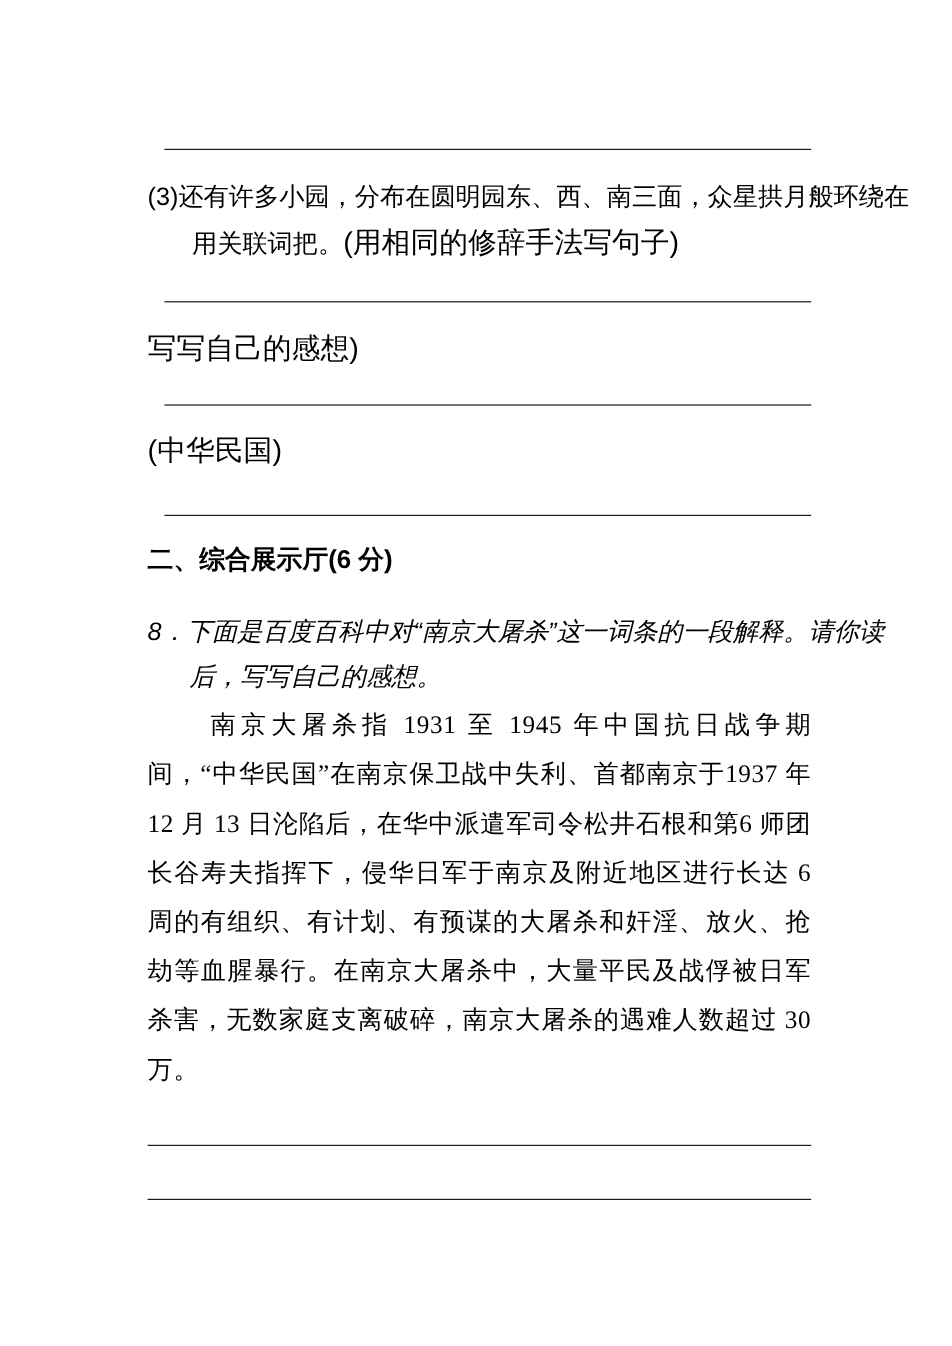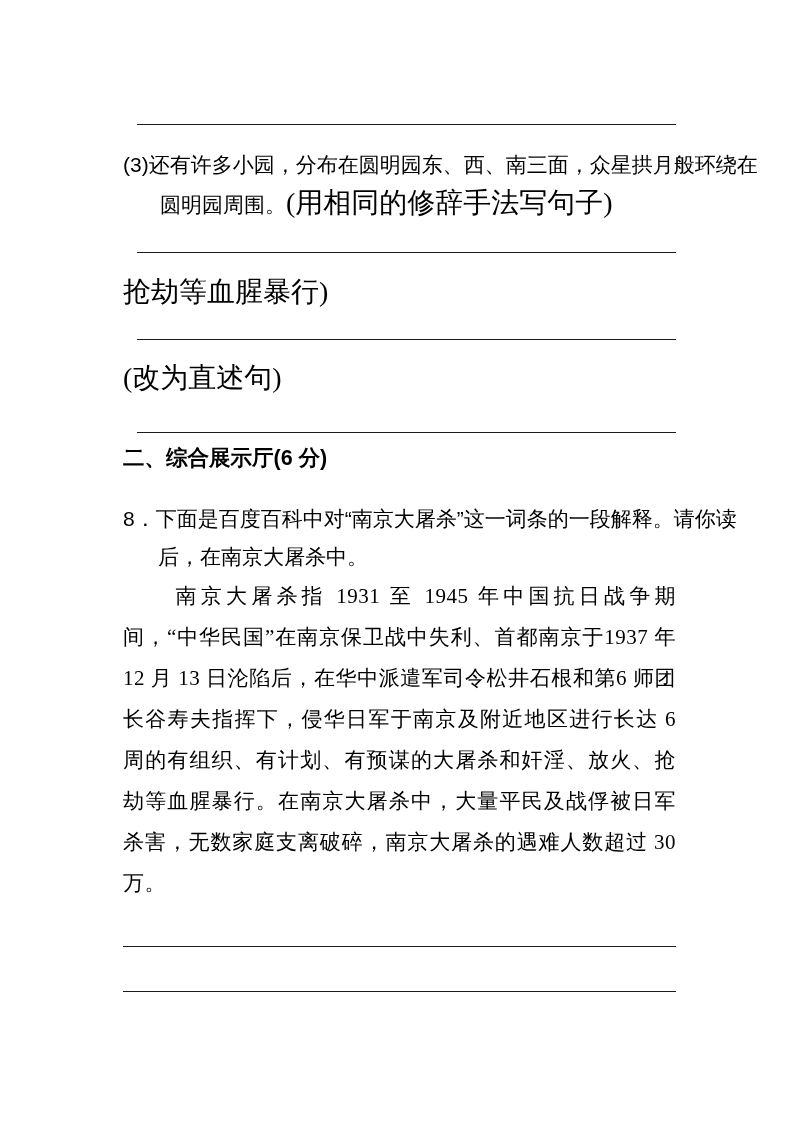--- a/index.html
+++ b/index.html
@@ -32,32 +32,32 @@
   .bottom-1    { margin-top: 42px; }
   .bottom-2    { margin-top: 44px; }
 
   .question { margin-top: 20px; }
   .q3 { margin-top: 21px; }
   .q5 { margin-top: 19px; }
   .qline { white-space: nowrap; }
   .qline.indent  { padding-left: 37px; }
 
   .kai {
-    font-family: Liberation Serif, serif;
-    font-size: 28px;
+    font-family: Liberation Sans, sans-serif;
+    font-size: 24px;
   }
 
   .section-heading {
-    margin-top: 5px;
+    margin-top: 16px;
     font-weight: bold;
     font-size: 21.5px;
     line-height: 40px;
   }
 
-  .q8 { margin-top: 22px; }
+  .q8 { margin-top: 22px; font-style: italic; }
   .q8 .qline.indent { padding-left: 35px; }
 
   .passage {
     margin-top: 0;
     font-family: "Liberation Serif", serif;
     font-size: 21px;
     line-height: 41px;
     text-align: justify;
     text-indent: 2.5em;
     letter-spacing: 0.5px;
@@ -66,47 +66,47 @@
 </head>
 <body>
 
 <div class="page">
 
   <div class="blank inset top-blank"></div>
 
   <div class="question q3">
     <div class="qline">(3)还有许多小园，分布在圆明园东、西、南三面，众星拱月般环绕在</div>
     <div class="qline indent">
-      <span>圆明园周围。</span><span class="kai">(用相同的修辞手法写句子)</span>
+      <span>用关联词把。</span><span class="kai">(用相同的修辞手法写句子)</span>
     </div>
   </div>
 
   <div class="blank inset after-q3"></div>
 
   <div class="question q4">
     <div class="qline">
-      <span class="kai">抢劫等血腥暴行)</span>
+      <span class="kai">写写自己的感想)</span>
     </div>
   </div>
 
   <div class="blank inset after-q4"></div>
 
   <div class="question q5">
     <div class="qline">
-      <span class="kai">(改为直述句)</span>
+      <span class="kai">(中华民国)</span>
     </div>
   </div>
 
   <div class="blank inset after-q5"></div>
 
   <div class="section-heading">二、综合展示厅(6 分)</div>
 
   <div class="question q8">
     <div class="qline">8．下面是百度百科中对“南京大屠杀”这一词条的一段解释。请你读</div>
-    <div class="qline indent">后，在南京大屠杀中。</div>
+    <div class="qline indent">后，写写自己的感想。</div>
   </div>
 
   <div class="passage">南京大屠杀指 1931 至 1945 年中国抗日战争期间，“中华民国”在南京保卫战中失利、首都南京于1937 年 12 月 13 日沦陷后，在华中派遣军司令松井石根和第6 师团长谷寿夫指挥下，侵华日军于南京及附近地区进行长达 6 周的有组织、有计划、有预谋的大屠杀和奸淫、放火、抢劫等血腥暴行。在南京大屠杀中，大量平民及战俘被日军杀害，无数家庭支离破碎，南京大屠杀的遇难人数超过 30 万。</div>
 
   <div class="blank bottom-1"></div>
   <div class="blank bottom-2"></div>
 
 </div>
 
 </body></html>

